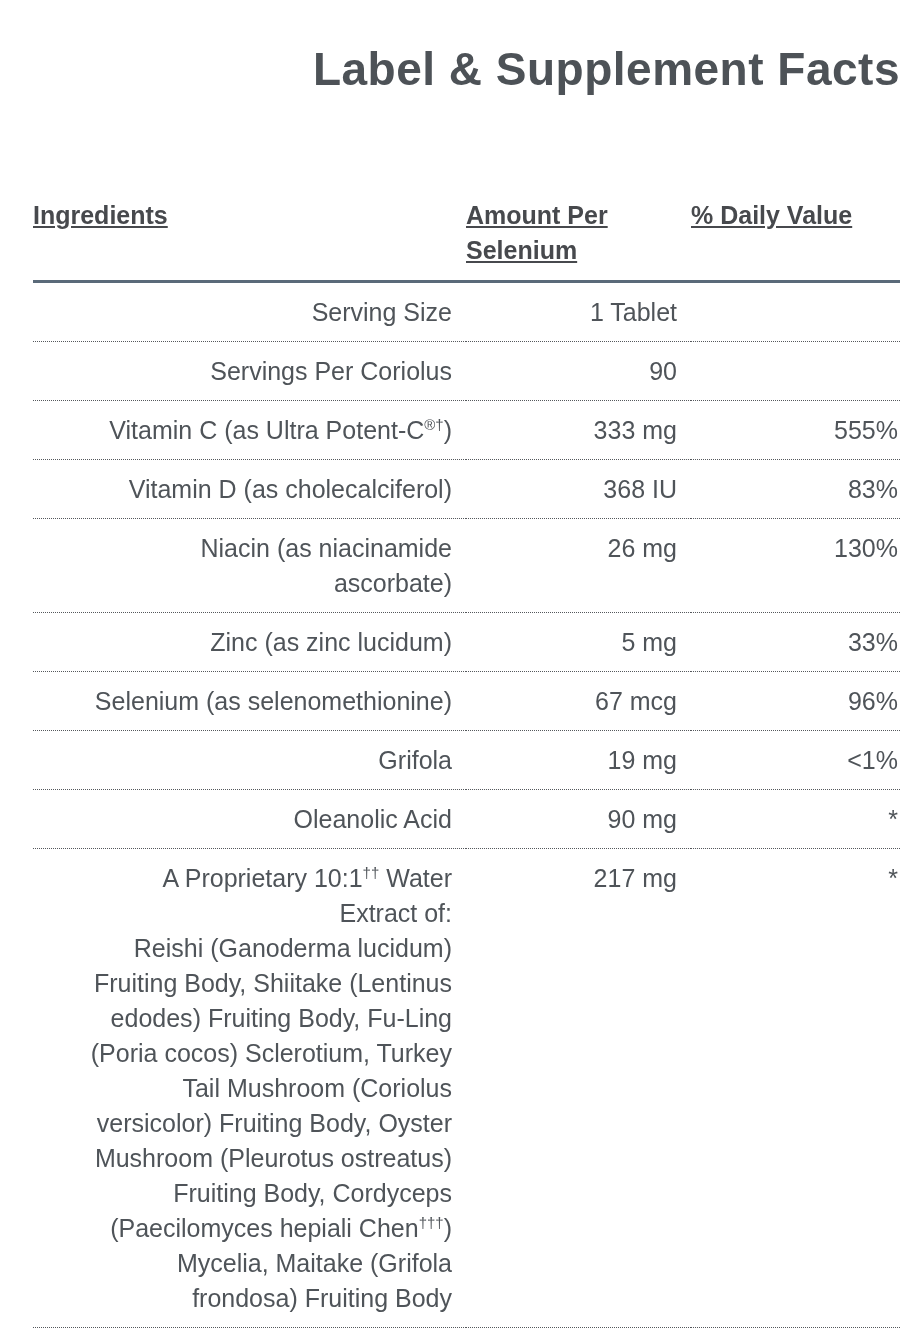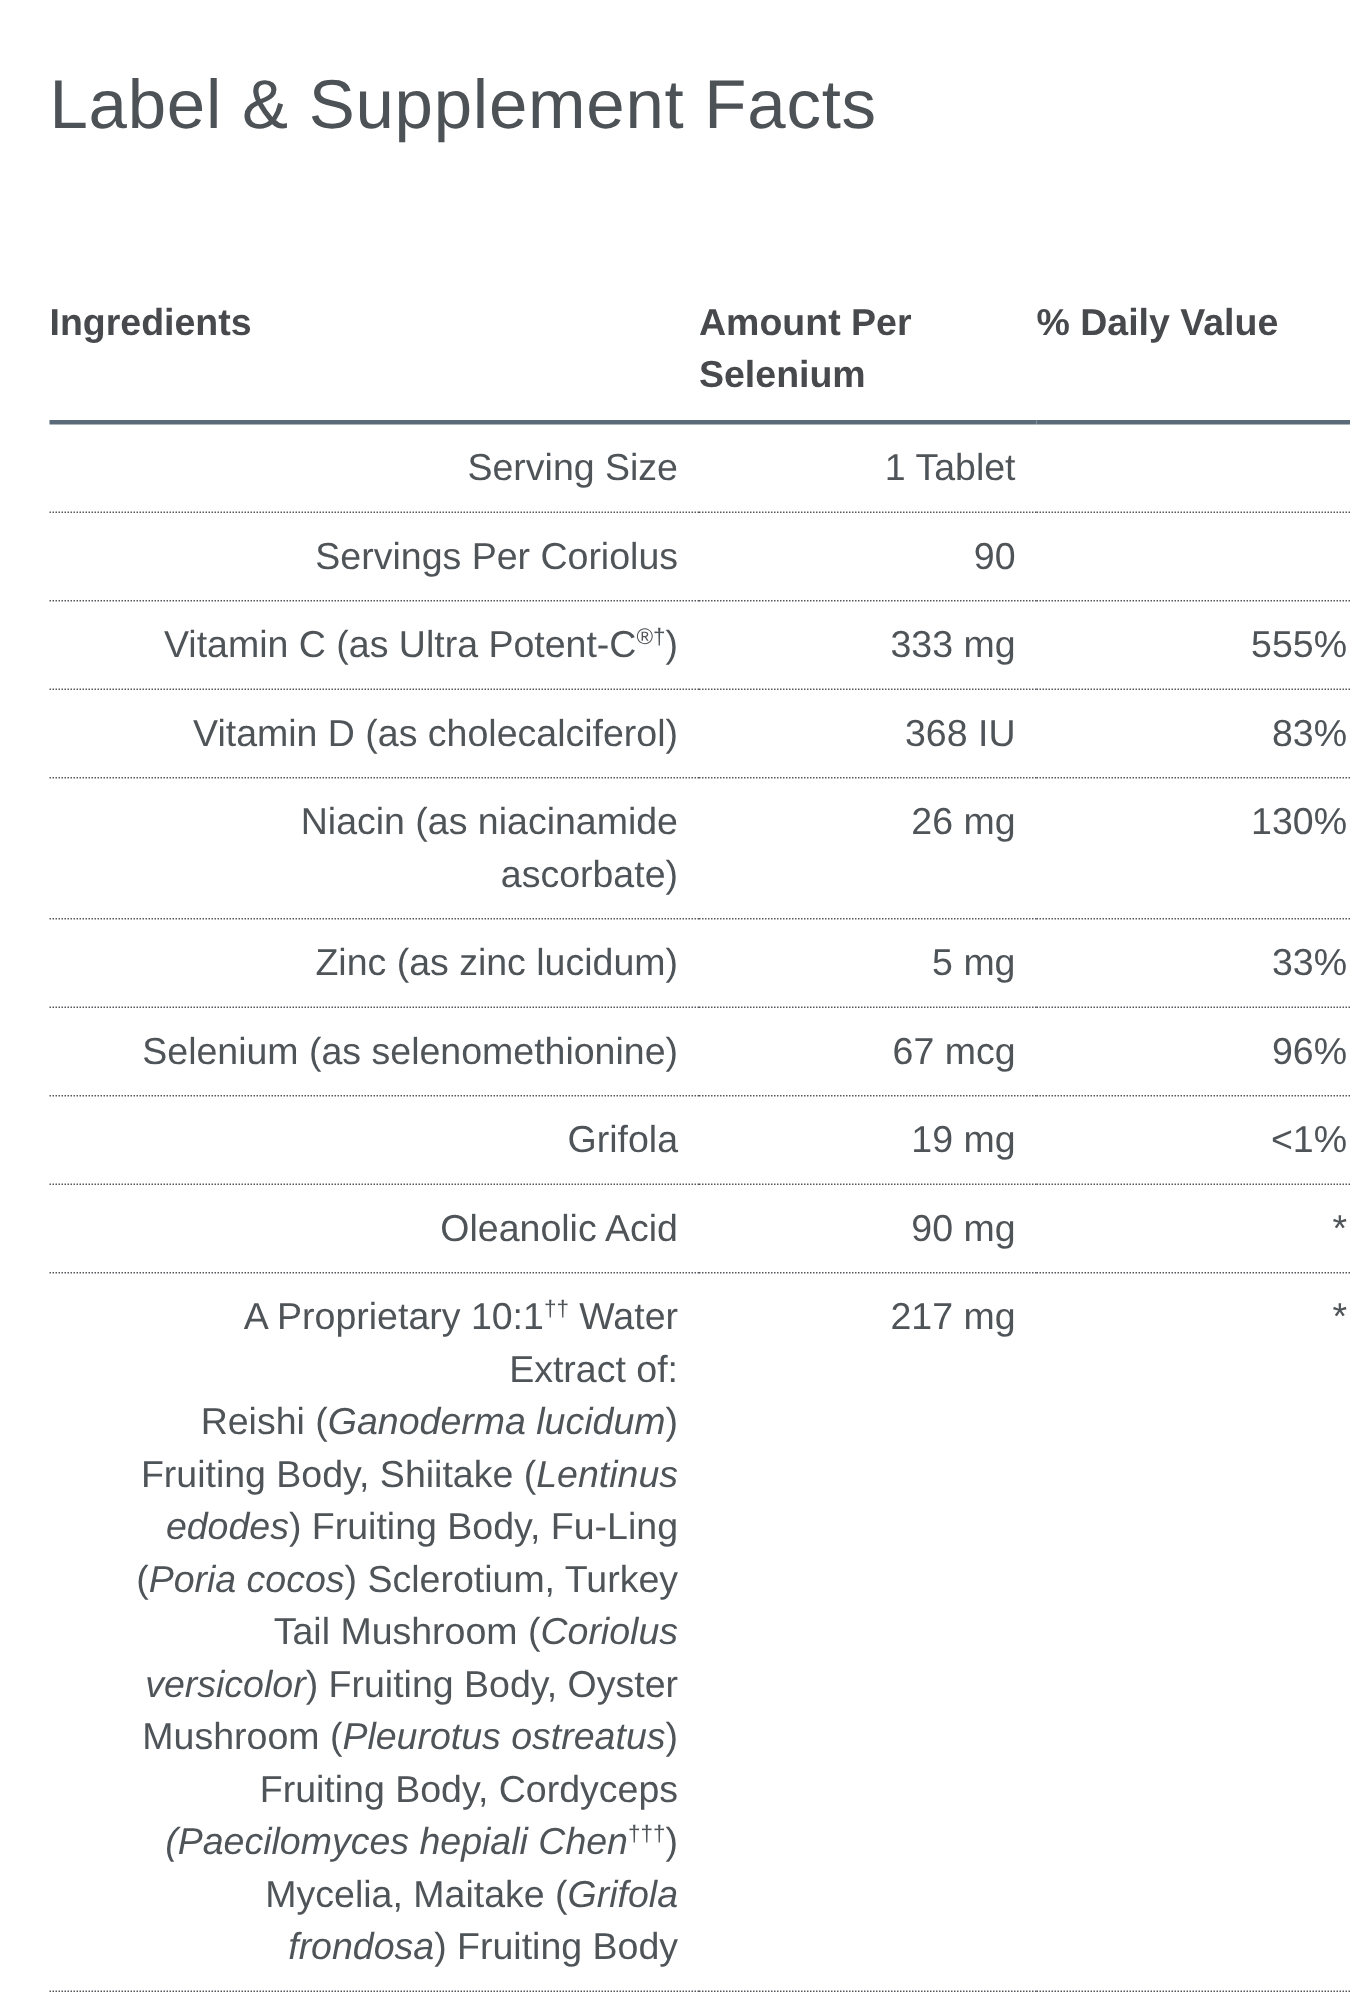--- a/index.html
+++ b/index.html
@@ -14,59 +14,61 @@
   .page {
     position: relative;
     width: 900px;
     height: 1337px;
     background: #ffffff;
   }
   .title {
     margin: 40px 0 0 33px;
     font-size: 46px;
     line-height: 58px;
-    font-weight: 400;
+    font-weight: 700;
     color: #4d5257;
     letter-spacing: 0.5px;
+    text-align: right;
   }
   table.facts {
     border-collapse: collapse;
     table-layout: fixed;
     margin: 100px 30px 0 33px;
     width: 837px;
   }
   table.facts th {
     text-align: left;
     vertical-align: top;
     font-size: 25px;
     line-height: 35px;
     font-weight: bold;
     color: #47494d;
     padding: 0 14px 12px 0;
     border-bottom: 3px solid #5a6a79;
+    text-decoration: underline;
   }
   table.facts td {
     text-align: right;
     vertical-align: top;
     font-size: 25px;
     line-height: 35px;
     color: #4f5459;
     padding: 12px 14px 11px 0;
     border-bottom: 1px dotted #55585c;
   }
   .c1 { width: 419px; }
   .c2 { width: 211px; }
   .c3 { width: 207px; }
   .sup {
     font-size: 15px;
     position: relative;
     top: -9px;
     line-height: 0;
   }
-  .it { font-style: italic; }
+  .it { }
 </style>
 </head>
 <body>
 
 <div class="page">
 
   <h1 class="title">Label &amp; Supplement Facts</h1>
 
   <table class="facts">
     <thead>

